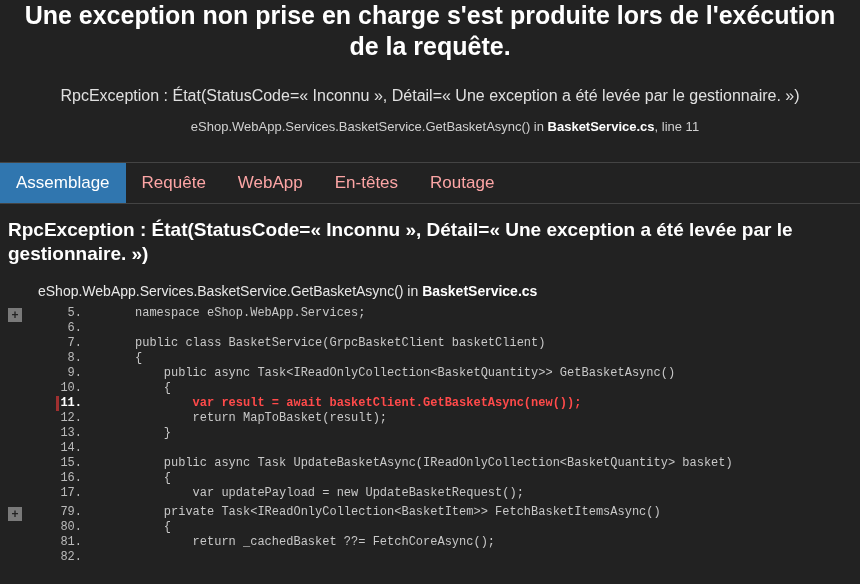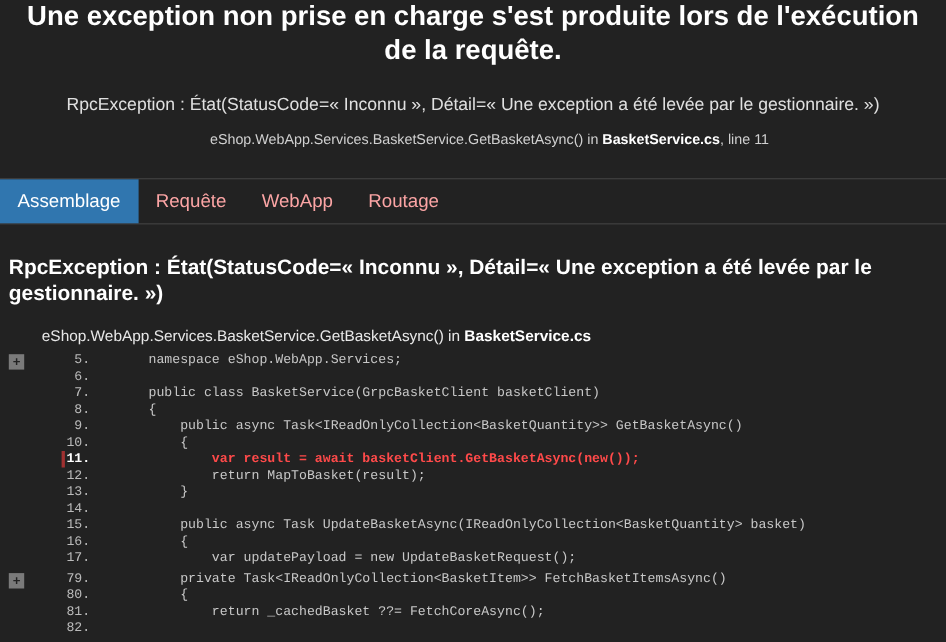--- a/index.html
+++ b/index.html
@@ -33,21 +33,21 @@
     font-size: 13px;
     color: #d0d0d0;
     padding-left: 30px;
     line-height: 1.6;
   }
   .stack-summary .file-strong { font-weight: 700; color: #ffffff; }
   .tabs {
     display: flex;
     border-top: 1px solid #444;
     border-bottom: 1px solid #444;
-    margin: 12px 0 28px 0;
+    margin: 12px 0 14px 0;
     padding: 0;
   }
   .tab {
     padding: 10px 16px;
     font-size: 17px;
     color: #fca5a5;
     cursor: pointer;
   }
   .tab.active {
     background: #3076af;
@@ -127,20 +127,21 @@
   <div class="exception-msg">RpcException : État(StatusCode=« Inconnu », Détail=« Une exception a été levée par le gestionnaire. »)</div>
   <div class="stack-summary">
     <span>eShop.WebApp.Services.BasketService.GetBasketAsync() in </span><span class="file-strong">BasketService.cs</span><span>, line 11</span>
   </div>
 </div>
 
 <div class="tabs" id="tab-bar">
     <div class="tab active">Assemblage</div>
     <div class="tab">Requête</div>
     <div class="tab">WebApp</div>
+    <div class="tab">En-têtes</div>
     <div class="tab">Routage</div>
   </div>
 
 <div class="section-title">RpcException : État(StatusCode=« Inconnu », Détail=« Une exception a été levée par le gestionnaire. »)</div>
 
 <div id="frames">
     <div class="frame">
       <div class="frame-header"><span>eShop.WebApp.Services.BasketService.GetBasketAsync() in </span><span class="file-strong">BasketService.cs</span></div>
       <div class="expand-row">
         <div class="expand-btn">+</div>

